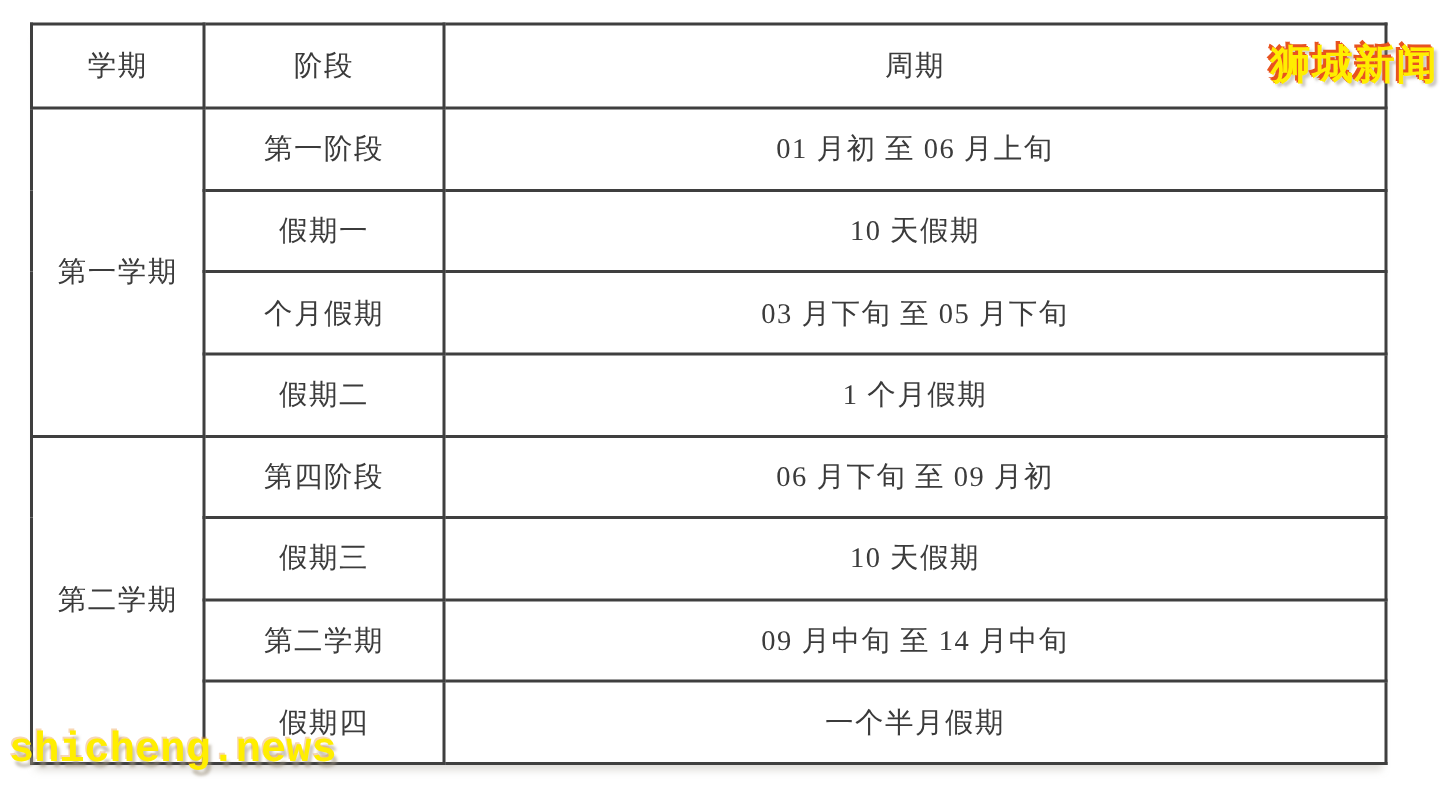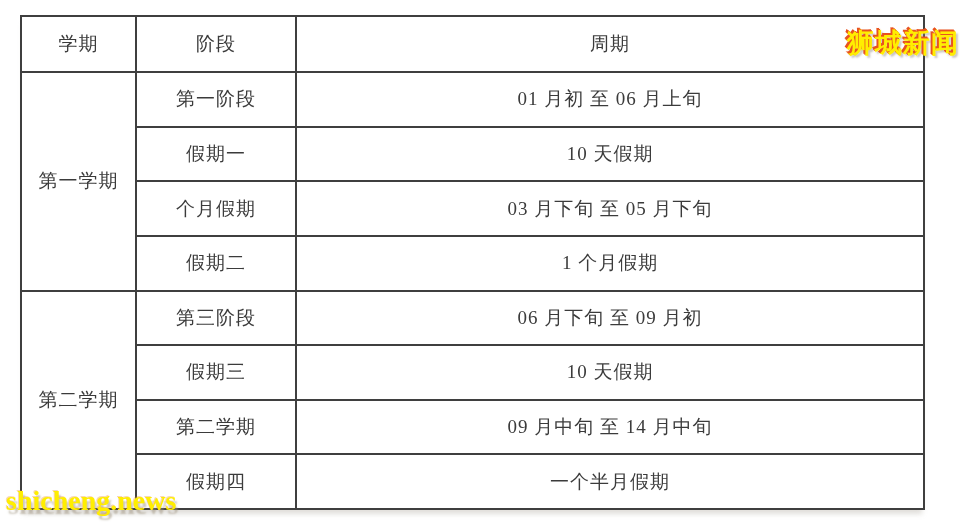--- a/index.html
+++ b/index.html
@@ -59,21 +59,21 @@
     text-shadow:
       -2px -2px 0 #e8531f,
       -1px -1px 0 #e8531f,
        2px  2px 2px rgba(150,140,130,0.5);
     white-space: nowrap;
   }
   .wm-bottom {
     position: absolute;
     top: 485px;
     left: 6px;
-    font-family: Liberation Serif, serif;
+    font-family: Liberation Mono, monospace;
     font-size: 28px;
     font-weight: 700;
     color: #ffee00;
     text-shadow:
       -1px -1px 0 rgba(232,140,40,0.35),
        2px  4px 2px rgba(160,150,130,0.55);
     white-space: nowrap;
   }
 </style>
 </head>
@@ -107,21 +107,21 @@
       <tr>
         <td>个月假期</td>
         <td>03 月下旬 至 05 月下旬</td>
       </tr>
       <tr>
         <td>假期二</td>
         <td>1 个月假期</td>
       </tr>
       <tr>
         <td rowspan="4">第二学期</td>
-        <td>第三阶段</td>
+        <td>第四阶段</td>
         <td>06 月下旬 至 09 月初</td>
       </tr>
       <tr>
         <td>假期三</td>
         <td>10 天假期</td>
       </tr>
       <tr>
         <td>第二学期</td>
         <td>09 月中旬 至 14 月中旬</td>
       </tr>

